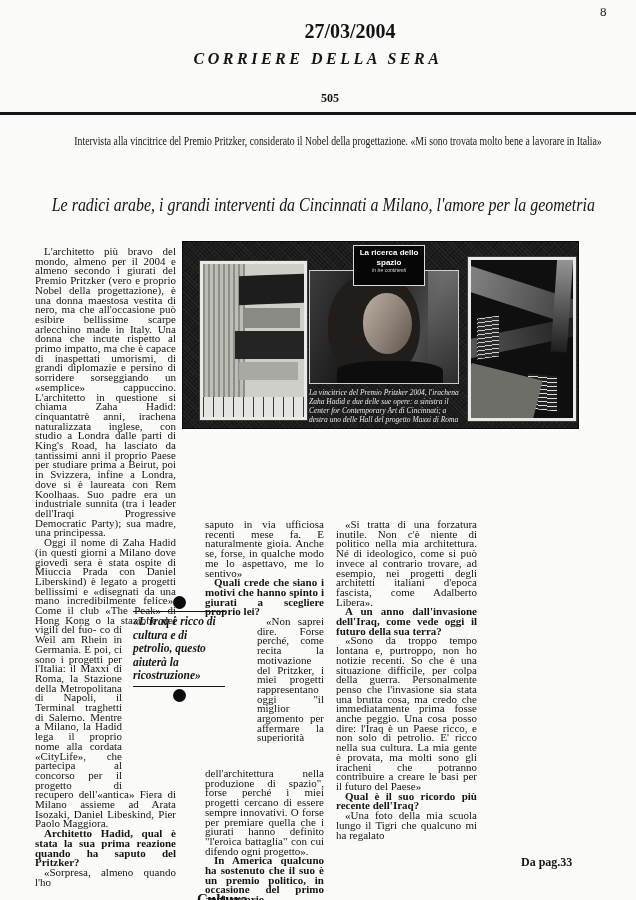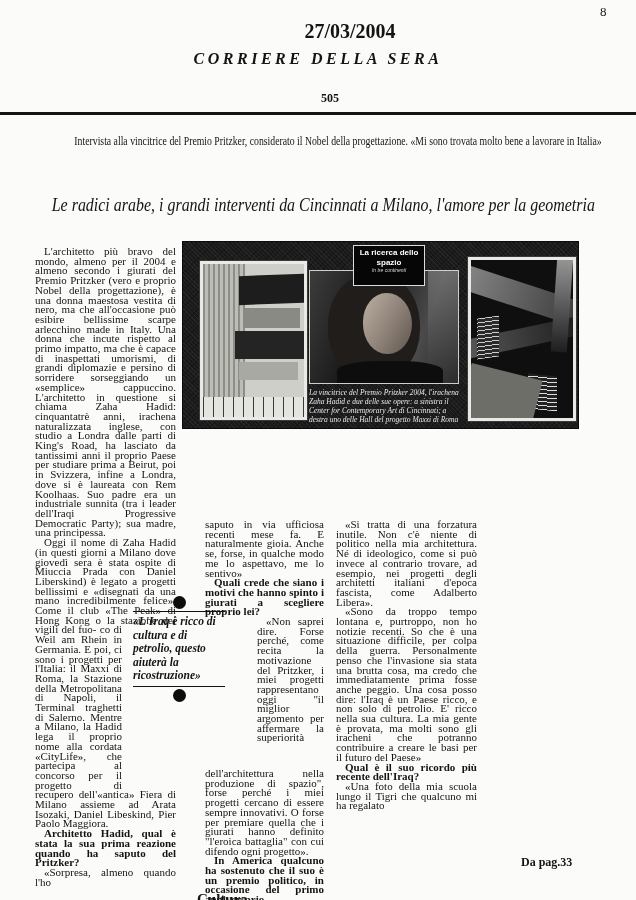--- a/index.html
+++ b/index.html
@@ -158,20 +158,21 @@
 
   <div class="col col2">
     <p class="noind">saputo in via ufficiosa recenti mese fa. E naturalmente gioia. Anche se, forse, in qualche modo me lo aspettavo, me lo sentivo»</p>
     <p class="q">Quali crede che siano i motivi che hanno spinto i giurati a scegliere proprio lei?</p>
     <p><span class="sp2"></span><span>«Non saprei dire. Forse perché, come recita la motivazione del Pritzker, i miei progetti rappresentano oggi "il miglior argomento per affermare la superiorità dell'architettura nella produzione di spazio", forse perché i miei progetti cercano di essere sempre innovativi. O forse per premiare quella che i giurati hanno definito "l'eroica battaglia" con cui difendo ogni progetto».</span></p>
     <p class="q">In America qualcuno ha sostenuto che il suo è un premio politico, in occasione del primo anniversario dell'invasione Usa dell'Iraq...</p>
   </div>
 
   <div class="col col3">
     <p>«Si tratta di una forzatura inutile. Non c'è niente di politico nella mia architettura. Né di ideologico, come si può invece al contrario trovare, ad esempio, nei progetti degli architetti italiani d'epoca fascista, come Adalberto Libera».</p>
+    <p class="q">A un anno dall'invasione dell'Iraq, come vede oggi il futuro della sua terra?</p>
     <p>«Sono da troppo tempo lontana e, purtroppo, non ho notizie recenti. So che è una situazione difficile, per colpa della guerra. Personalmente penso che l'invasione sia stata una brutta cosa, ma credo che immediatamente prima fosse anche peggio. Una cosa posso dire: l'Iraq è un Paese ricco, e non solo di petrolio. E' ricco nella sua cultura. La mia gente è provata, ma molti sono gli iracheni che potranno contribuire a creare le basi per il futuro del Paese»</p>
     <p class="q">Qual è il suo ricordo più recente dell'Iraq?</p>
     <p>«Una foto della mia scuola lungo il Tigri che qualcuno mi ha regalato</p>
   </div>
 
   <div class="foot-section">Cultura</div>
   <div class="foot-ref">Da pag.33</div>
 
 </div>
 

